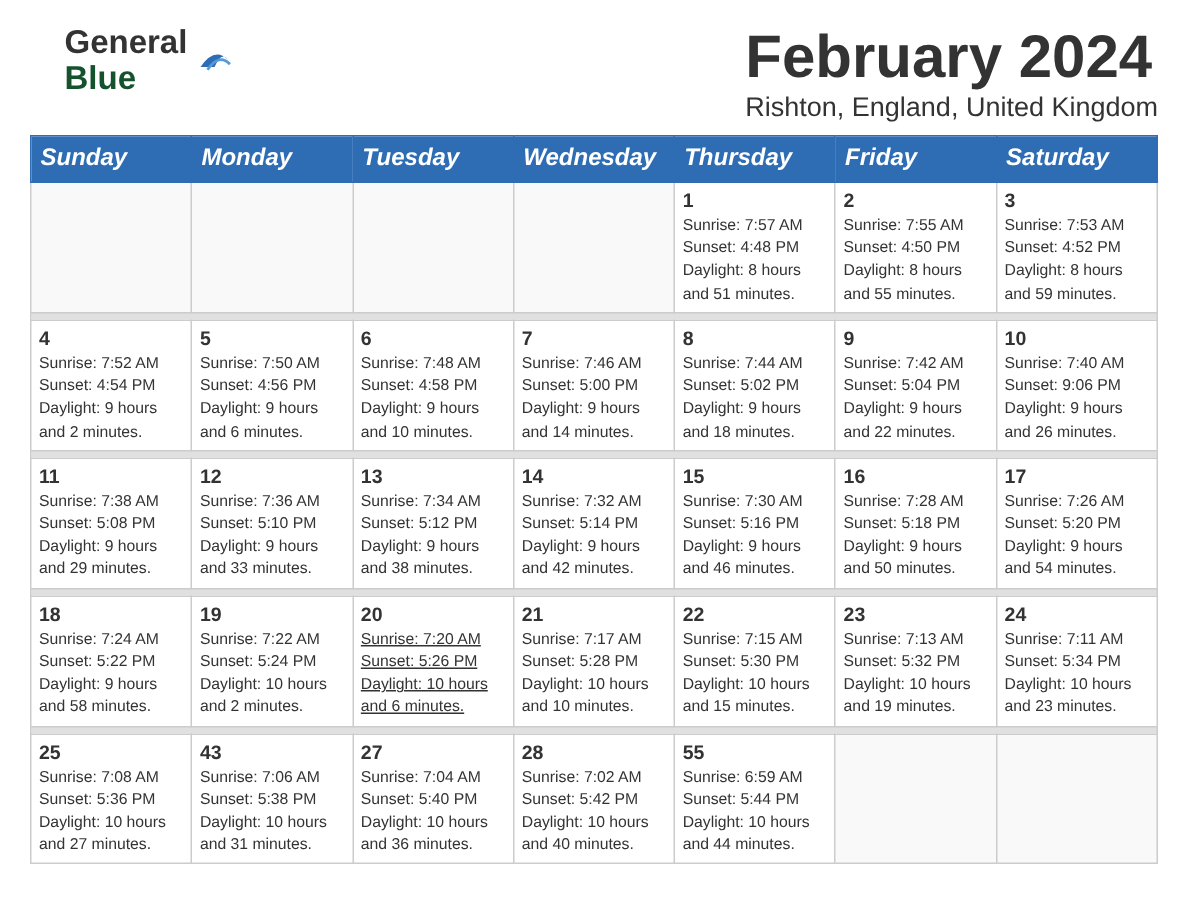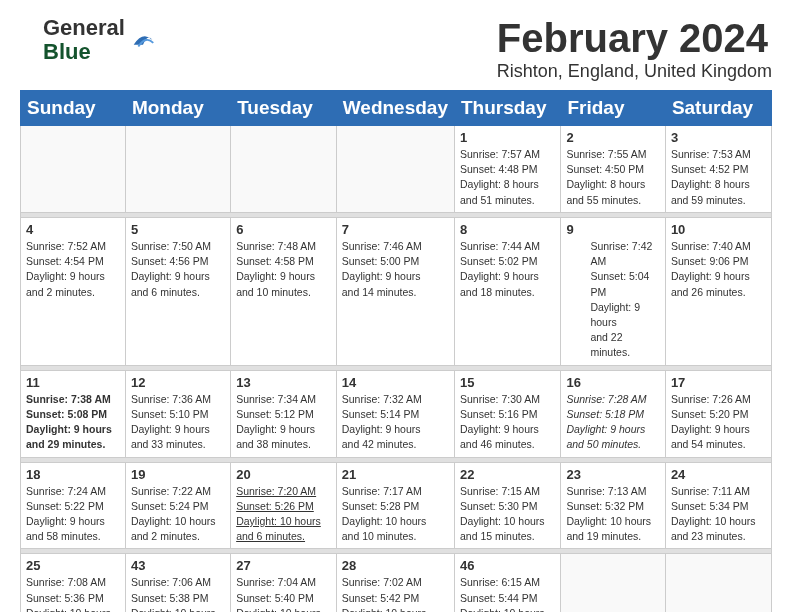--- a/index.html
+++ b/index.html
@@ -7,21 +7,21 @@
     .header { padding: 16px 20px 8px 20px; display: flex; justify-content: space-between; align-items: flex-start; }
     .logo { display: flex; align-items: center; margin-left: 23px; }
     .logo-text { font-size: 22px; font-weight: bold; line-height: 1.1; }
     .logo-general { color: #333; }
     .logo-blue { color: #14532d; }
     .logo-icon { width: 28px; height: 28px; margin-left: 4px; }
     .title-block { text-align: left; }
     .calendar-title { font-size: 40px; font-weight: bold; color: #333; }
     .calendar-subtitle { font-size: 18px; color: #333; }
     .calendar { width: 100%; border-collapse: collapse; margin: 0 10px; width: calc(100% - 20px); margin-left: 10px; }
-    .calendar th { background: #2e6db4; color: #fff; text-align: left; padding: 6px 6px; font-size: 19px; border: 1px solid #2e6db4; }
+    .calendar th { background: #2e6db4; color: #fff; text-align: left; padding: 6px 6px; font-size: 16px; border: 1px solid #2e6db4; font-style: italic; }
     .calendar td { border: 1px solid #ccc; vertical-align: top; padding: 4px 5px; width: 14.28%; font-size: 11px; color: #333; background: #fff; min-height: 80px; }
     .calendar td.empty { background: #f9f9f9; }
     .day-num { font-size: 13px; font-weight: bold; margin-bottom: 2px; }
     .day-info { font-size: 10.5px; line-height: 1.45; color: #333; }
     tr.week-row td { height: 85px; }
   </style>
 </head>
 <body>
 
 <div>
@@ -121,40 +121,40 @@
           </td>
           <td>
             <div class="day-num">8</div>
             <div class="day-info" style="white-space: pre-line;">Sunrise: 7:44 AM
 Sunset: 5:02 PM
 Daylight: 9 hours
 and 18 minutes.</div>
           </td>
           <td>
             <div class="day-num">9</div>
-            <div class="day-info" style="white-space: pre-line; margin-left: 24px;">Sunrise: 7:42 AM
+            <div class="day-info" style="white-space: pre-line;">Sunrise: 7:42 AM
 Sunset: 5:04 PM
 Daylight: 9 hours
 and 22 minutes.</div>
           </td>
           <td>
             <div class="day-num">10</div>
             <div class="day-info" style="white-space: pre-line;">Sunrise: 7:40 AM
 Sunset: 9:06 PM
 Daylight: 9 hours
 and 26 minutes.</div>
           </td>
         </tr>
         <tr>
           <td colspan="7" style="padding: 0px; height: 5px; background: rgb(224, 224, 224); border: 1px solid rgb(204, 204, 204);"></td>
         </tr>
         <tr class="week-row">
           <td>
             <div class="day-num">11</div>
-            <div class="day-info" style="white-space: pre-line; font-weight: bold;">Sunrise: 7:38 AM
+            <div class="day-info" style="white-space: pre-line;">Sunrise: 7:38 AM
 Sunset: 5:08 PM
 Daylight: 9 hours
 and 29 minutes.</div>
           </td>
           <td>
             <div class="day-num">12</div>
             <div class="day-info" style="white-space: pre-line;">Sunrise: 7:36 AM
 Sunset: 5:10 PM
 Daylight: 9 hours
 and 33 minutes.</div>
@@ -175,21 +175,21 @@
           </td>
           <td>
             <div class="day-num">15</div>
             <div class="day-info" style="white-space: pre-line;">Sunrise: 7:30 AM
 Sunset: 5:16 PM
 Daylight: 9 hours
 and 46 minutes.</div>
           </td>
           <td>
             <div class="day-num">16</div>
-            <div class="day-info" style="white-space: pre-line; font-style: italic;">Sunrise: 7:28 AM
+            <div class="day-info" style="white-space: pre-line;">Sunrise: 7:28 AM
 Sunset: 5:18 PM
 Daylight: 9 hours
 and 50 minutes.</div>
           </td>
           <td>
             <div class="day-num">17</div>
             <div class="day-info" style="white-space: pre-line;">Sunrise: 7:26 AM
 Sunset: 5:20 PM
 Daylight: 9 hours
 and 54 minutes.</div>
@@ -275,22 +275,22 @@
 and 36 minutes.</div>
           </td>
           <td>
             <div class="day-num">28</div>
             <div class="day-info" style="white-space: pre-line;">Sunrise: 7:02 AM
 Sunset: 5:42 PM
 Daylight: 10 hours
 and 40 minutes.</div>
           </td>
           <td>
-            <div class="day-num">46</div>
-            <div class="day-info" style="white-space: pre-line;">Sunrise: 6:15 AM
+            <div class="day-num">55</div>
+            <div class="day-info" style="white-space: pre-line;">Sunrise: 6:59 AM
 Sunset: 5:44 PM
 Daylight: 10 hours
 and 44 minutes.</div>
           </td>
           <td class="empty"></td>
           <td class="empty"></td>
         </tr>
       </tbody>
   </table>
 </div>

